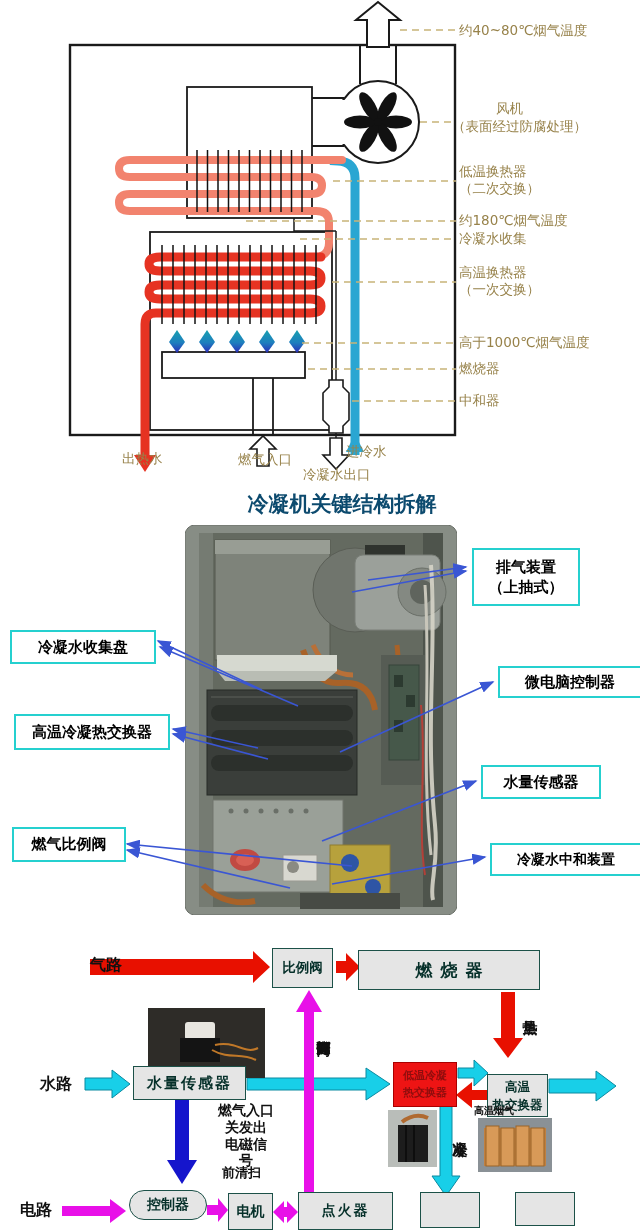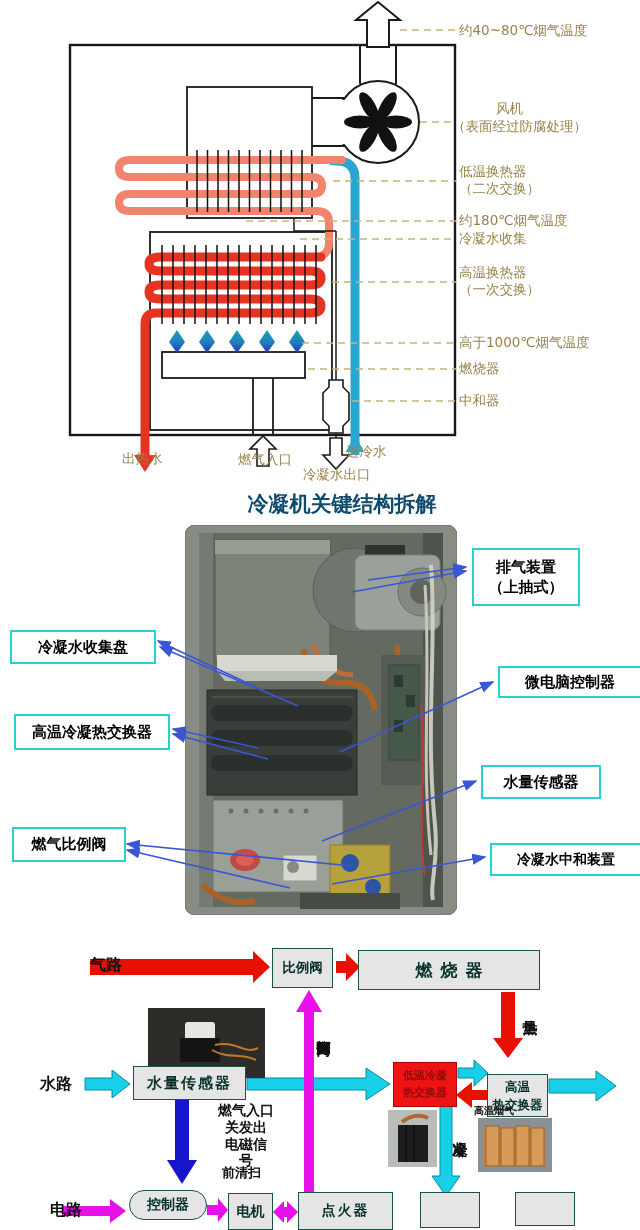--- a/index.html
+++ b/index.html
@@ -300,21 +300,21 @@
   <div>热交换器</div>
 </div>
 <div class="fbox" style="left:129px;top:1190px;width:78px;height:30px;font-size:14px;border-radius:19px;">控制器</div>
 <div class="fbox" style="left:228px;top:1193px;width:45px;height:37px;font-size:14px;">电机</div>
 <div class="fbox" style="left:298px;top:1192px;width:95px;height:38px;font-size:14px;letter-spacing:2px;text-align:center;">点火器</div>
 <div class="fbox" style="left:420px;top:1192px;width:60px;height:36px;"></div>
 <div class="fbox" style="left:515px;top:1192px;width:60px;height:34px;"></div>
 
 <div class="flabel" style="left:42px;top:955px;font-size:16px;margin-left:48px;">气路</div>
 <div class="flabel" style="left:40px;top:1074px;font-size:16px;">水路</div>
-<div class="flabel" style="left:50px;top:1200px;font-size:16px;font-family:Liberation Mono, monospace;">电路</div>
+<div class="flabel" style="left:20px;top:1200px;font-size:16px;font-family:Liberation Mono, monospace;">电路</div>
 <div class="flabel vtext" style="left:520px;top:1008px;font-size:15px;">热量</div>
 <div class="flabel vtext" style="left:317px;top:1030px;font-size:14px;line-height:1;">打开比例阀两道阀门</div>
 <div class="flabel" style="left:451px;top:1104px;font-size:10px;padding-left:23px;">高温烟气</div>
 <div class="flabel vtext" style="left:450px;top:1130px;font-size:15px;">冷凝水</div>
 <div class="hall">
   <div>燃气入口</div>
   <div>关发出</div>
   <div>电磁信</div>
   <div>号</div>
 </div>

